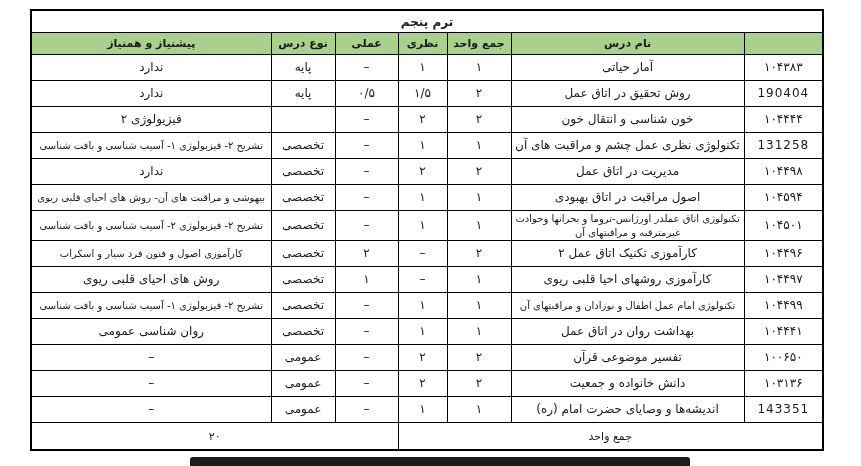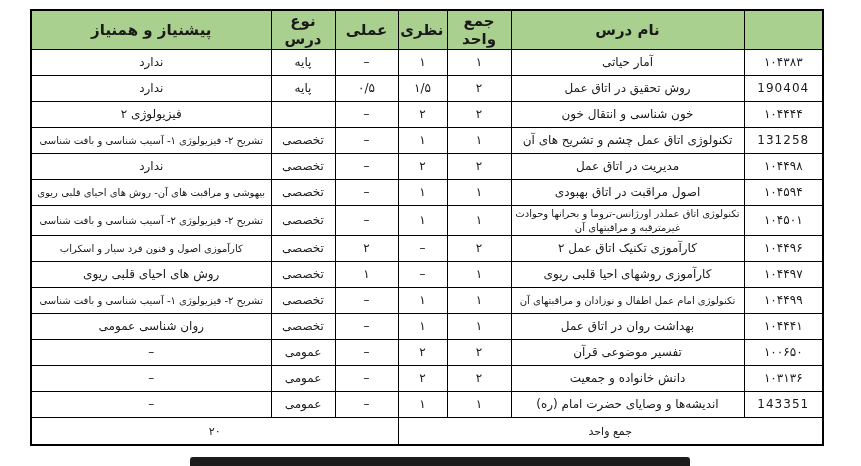--- a/index.html
+++ b/index.html
@@ -17,21 +17,21 @@
   .course-table th,.course-table td{
     border:1px solid #000;
     text-align:center;vertical-align:middle;
     padding:1px 3px;
     overflow:hidden;
   }
   tr.title-row th{
     background:#ffffff;font-weight:bold;font-size:12px;height:19px;
   }
   tr.header-row th{
-    background:#a9d08e;font-weight:bold;font-size:15px;height:19px;
+    background:#a9d08e;font-weight:bold;font-size:11px;height:19px;
   }
   tbody td{font-size:12px;height:23px;line-height:1.35;}
   td.cell-code{font-size:12px;letter-spacing:1px;white-space:nowrap;}
   td.cell-prereq.small,td.cell-name.small{font-size:10px;}
   tr.footer-row td{font-weight:normal;font-size:11px;height:24px;margin-left:18px;}
   .bottom-bar{
     position:absolute;left:190px;top:457px;width:500px;height:12px;
     background:#1c1c1c;border-radius:3px;
   }
 </style>
@@ -42,20 +42,23 @@
   <colgroup>
     <col style="width:79px">
     <col style="width:233px">
     <col style="width:64px">
     <col style="width:49px">
     <col style="width:63px">
     <col style="width:64px">
     <col style="width:240px">
   </colgroup>
   <thead>
+    <tr class="title-row">
+      <th colspan="7">ترم پنجم</th>
+    </tr>
     <tr class="header-row">
       <th></th>
       <th>نام درس</th>
       <th>جمع واحد</th>
       <th>نظری</th>
       <th>عملی</th>
       <th>نوع درس</th>
       <th>پیشنیاز و همنیاز</th>
     </tr>
   </thead>
@@ -82,21 +85,21 @@
     <td class="cell-code">۱۰۴۴۴۴</td>
     <td class="cell-name">خون شناسی و انتقال خون</td>
     <td class="cell-total">۲</td>
     <td class="cell-theory">۲</td>
     <td class="cell-practical">–</td>
     <td class="cell-type"></td>
     <td class="cell-prereq">فیزیولوژی ۲</td>
   </tr>
       <tr>
     <td class="cell-code">131258</td>
-    <td class="cell-name">تکنولوژی اتاق عمل چشم و تشریح های آن</td>
+    <td class="cell-name">تکنولوژی نظری عمل چشم و مراقبت های آن</td>
     <td class="cell-total">۱</td>
     <td class="cell-theory">۱</td>
     <td class="cell-practical">–</td>
     <td class="cell-type">تخصصی</td>
     <td class="cell-prereq small">تشریح ۲- فیزیولوژی ۱- آسیب شناسی و بافت شناسی</td>
   </tr>
       <tr>
     <td class="cell-code">۱۰۴۴۹۸</td>
     <td class="cell-name">مدیریت در اتاق عمل</td>
     <td class="cell-total">۲</td>

